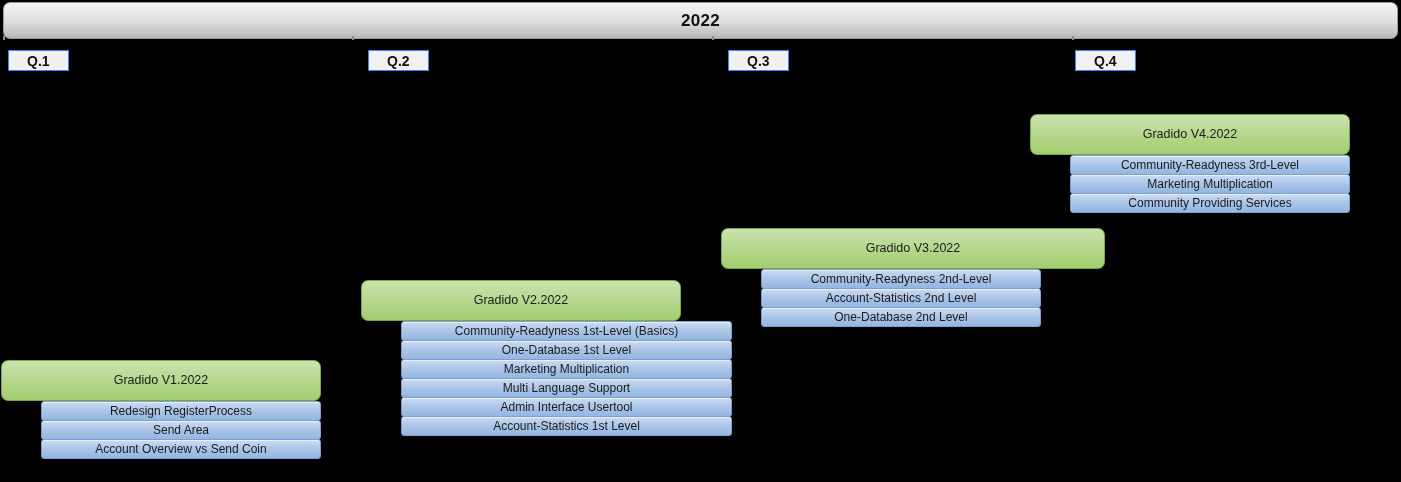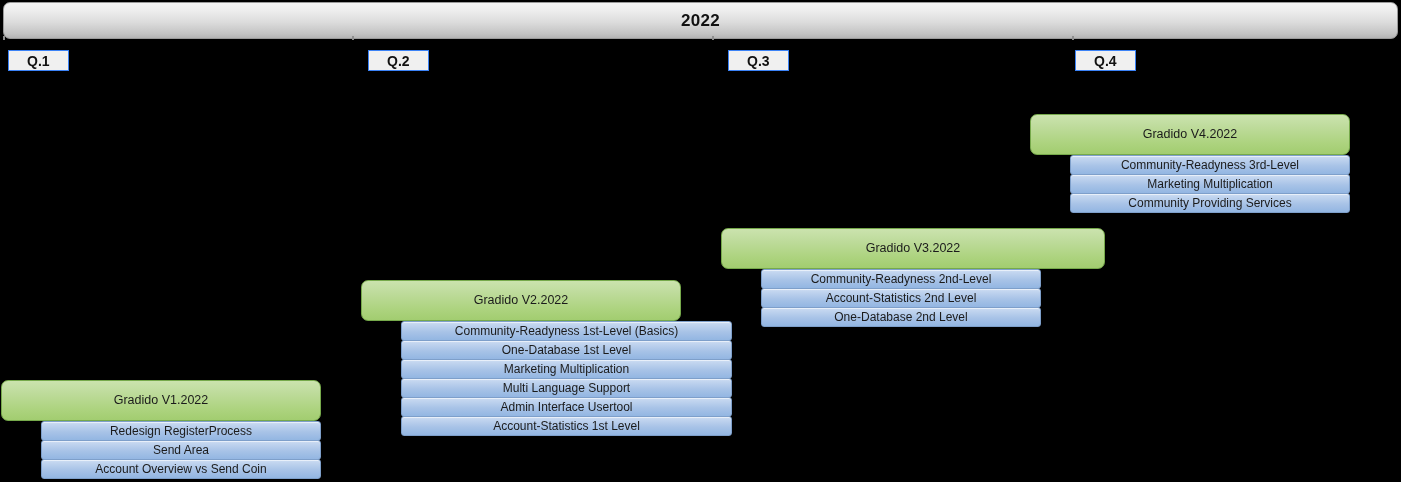--- a/index.html
+++ b/index.html
@@ -208,21 +208,21 @@
             <span class="feature-row-label">Multi Language Support</span>
           </div>
           <div class="feature-row">
             <span class="feature-row-label">Admin Interface Usertool</span>
           </div>
           <div class="feature-row">
             <span class="feature-row-label">Account-Statistics 1st Level</span>
           </div>
         </div>
       </div>
-      <div class="release-group" style="left: 1px; top: 380px; width: 320px;">
+      <div class="release-group" style="left: 1px; top: 360px; width: 320px;">
         <div class="release-header" style="width: 320px;">
           <span class="release-header-label">Gradido V1.2022</span>
         </div>
         <div class="feature-list" style="margin-left: 40px; width: 280px;">
           <div class="feature-row">
             <span class="feature-row-label">Redesign RegisterProcess</span>
           </div>
           <div class="feature-row">
             <span class="feature-row-label">Send Area</span>
           </div>

